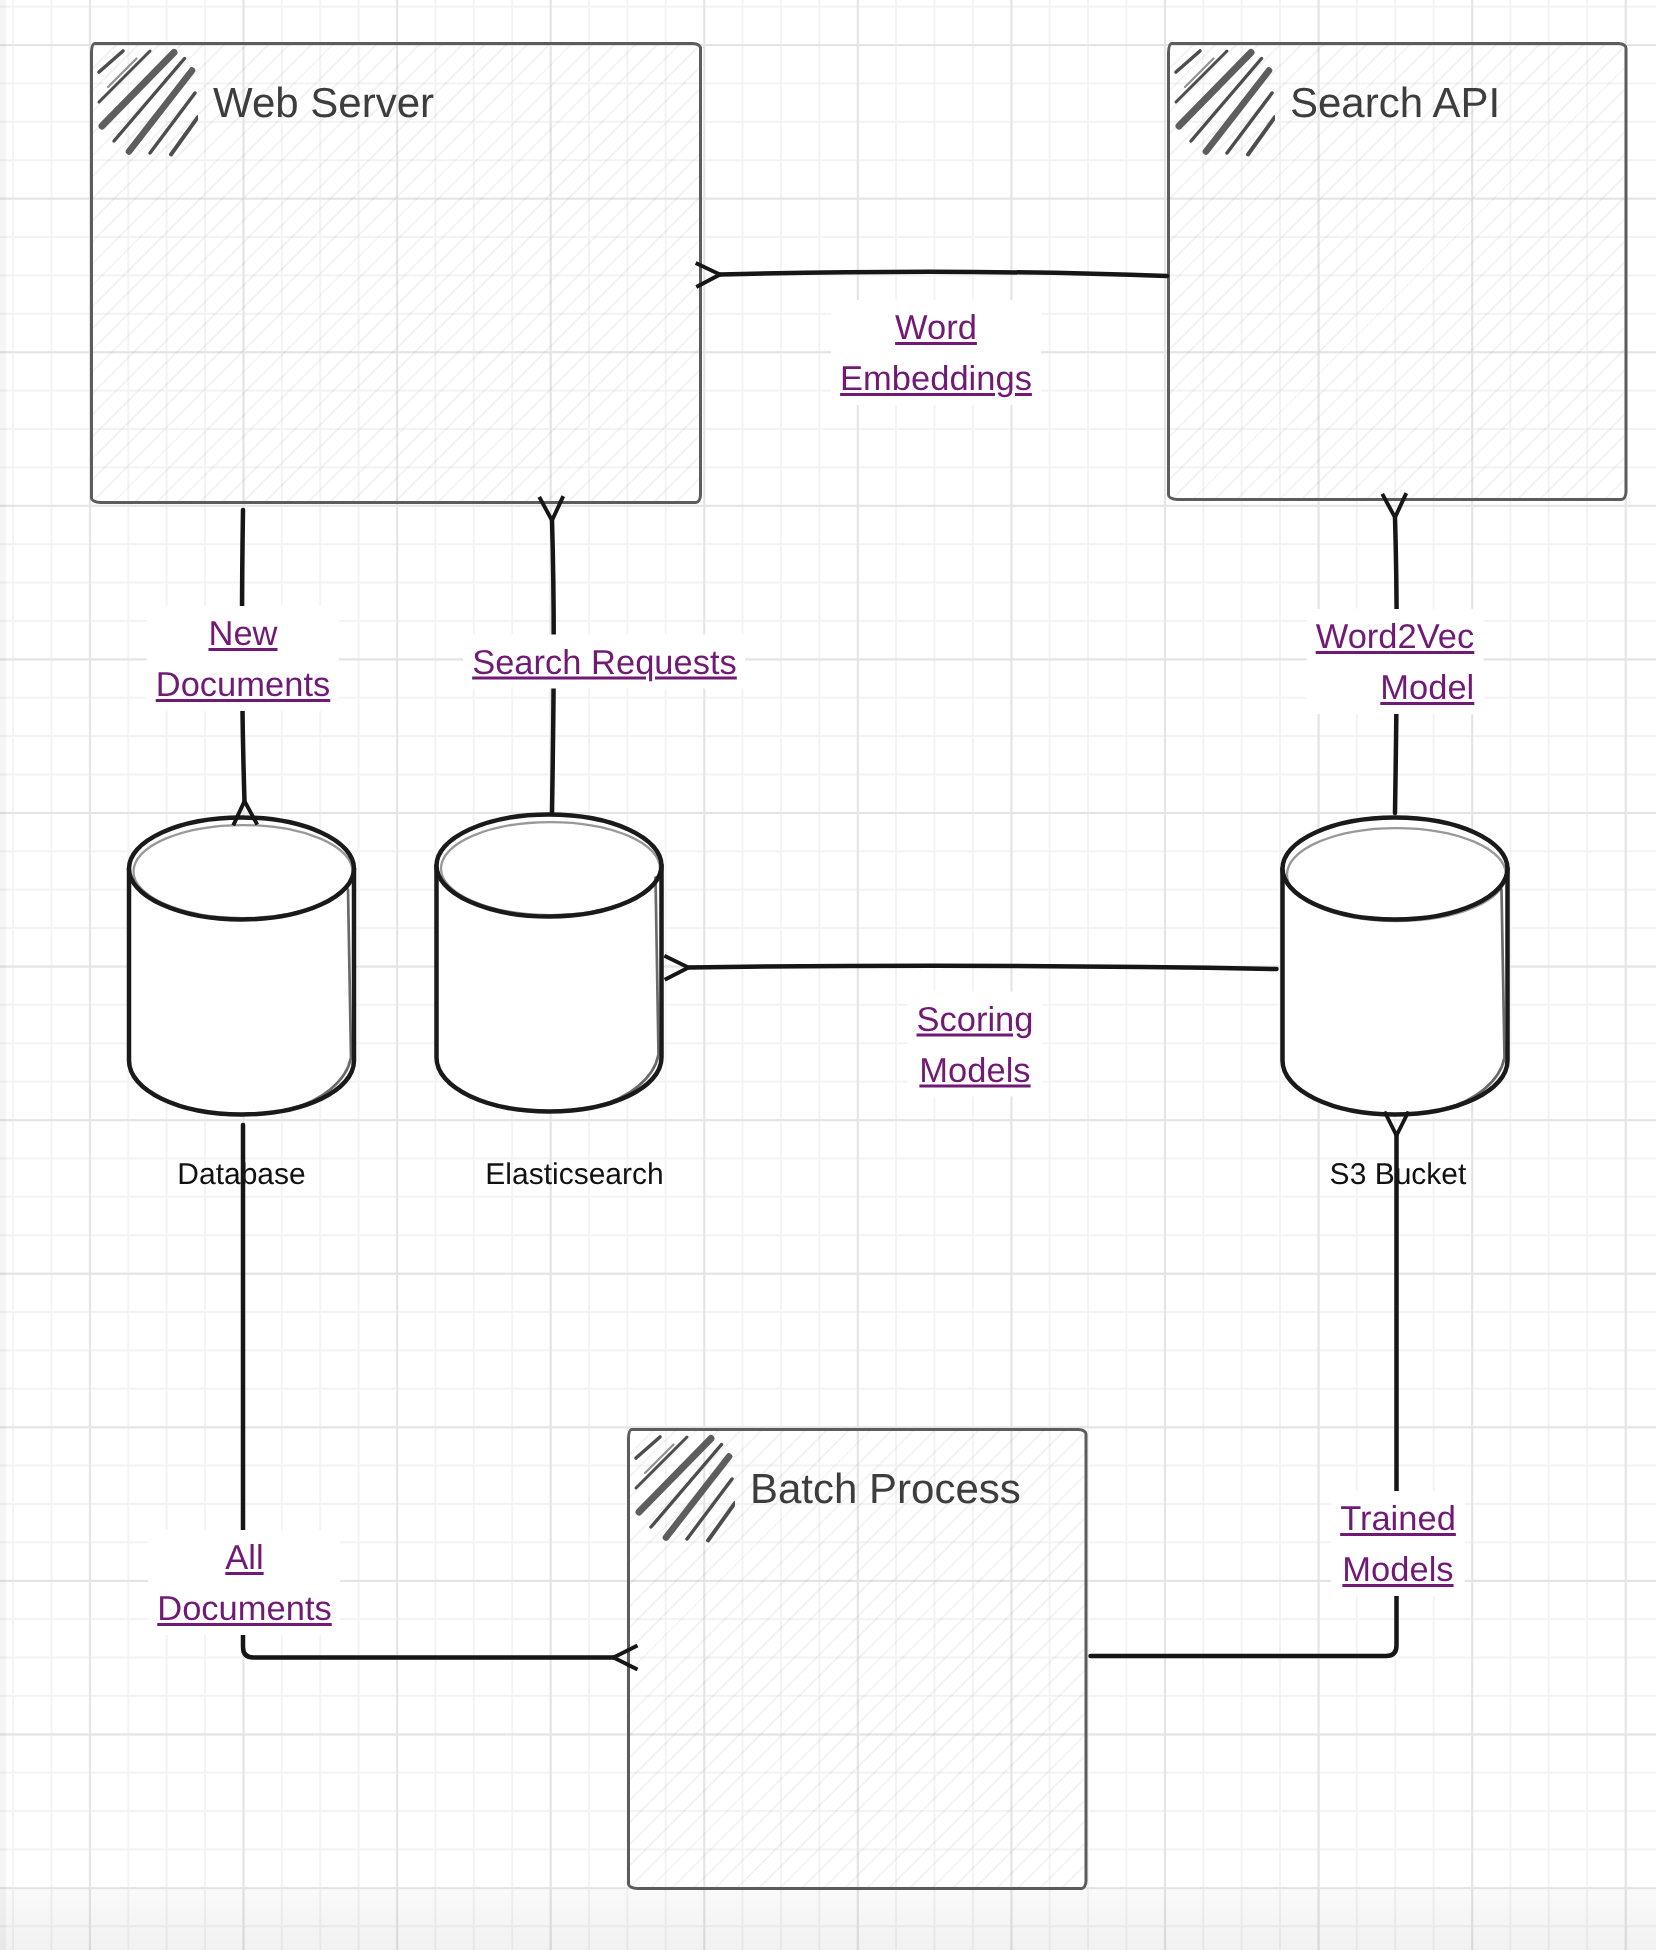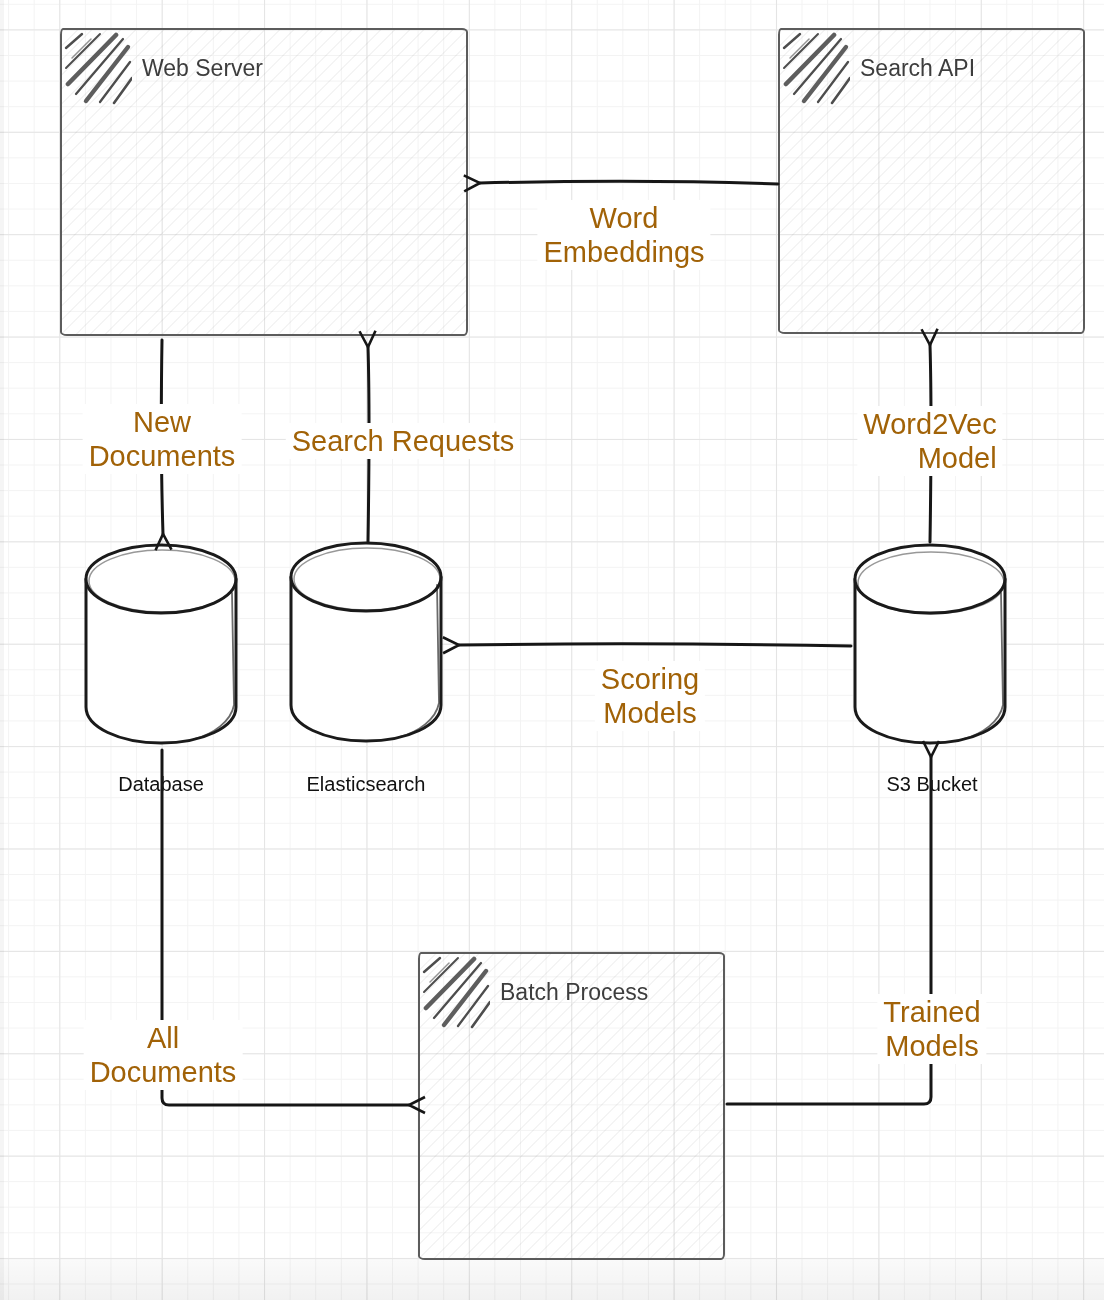--- a/index.html
+++ b/index.html
@@ -25,44 +25,45 @@
   .box{
     position:absolute;
     border:2.5px solid #5c5c5c;
     border-radius:3px 6px 4px 7px / 7px 4px 6px 4px;
     background-image:repeating-linear-gradient(135deg, rgba(60,60,60,0.055) 0 1.4px, transparent 1.4px 10.2px);
     box-sizing:border-box;
     z-index:1;
   }
   .box-label{
     position:absolute;left:80px;top:25px;
-    font-size:23px;line-height:27px;color:#3d3d3d;
+    font-size:28px;line-height:27px;color:#3d3d3d;
     white-space:nowrap;
   }
   .corner-hatch{position:absolute;left:2px;top:2px;}
 
   
   .cyl{position:absolute;z-index:1;}
   .cyl-label{
     position:absolute;transform:translate(-50%,-50%);
     font-size:20px;color:#111;white-space:nowrap;z-index:1;
   }
 
   
   #edges{position:absolute;left:0;top:0;z-index:2;pointer-events:none;}
   #edges path{pointer-events:stroke;}
 
   .edge-label{
     position:absolute;transform:translate(-50%,-50%);
     background:#ffffff;
     padding:1px 6px;
-    font-size:29px;line-height:34px;
-    color:#a16207;text-align:center;
+    font-size:23px;line-height:34px;
+    color:#701a75;text-align:center;
     white-space:pre-line;
     z-index:3;
+    text-decoration:underline;
   }
 </style>
 </head>
 <body>
 
 <div id="canvas">
 
   <div class="box" style="left:60px;top:28px;width:408px;height:308px;">
     <svg class="corner-hatch" width="68" height="73" viewBox="0 0 68 73">
       <g stroke="#4d4d4d" fill="none" stroke-linecap="round">
@@ -126,21 +127,21 @@
   <div class="cyl" style="left:287px;top:535px;">
     <svg width="158" height="212" viewBox="0 0 158 212">
       <g fill="#ffffff" stroke="#1a1a1a" stroke-width="3" stroke-linecap="round">
         <path d="M4 42 L4 170 C4 190 37 206 79 206 C121 206 154 190 154 170 L154 42"></path>
         <ellipse cx="79" cy="42" rx="75" ry="34"></ellipse>
         <path d="M150 50 L152 168 C149 184 132 197 112 202" fill="none" stroke-width="1.8" opacity="0.65"></path>
         <ellipse cx="80" cy="44" rx="73" ry="31" fill="none" stroke-width="1.5" opacity="0.45"></ellipse>
       </g>
     </svg>
   </div>
-  <div class="cyl-label" style="left:366px;top:784px;">Elasticsearch</div>
+  <div class="cyl-label" style="left:383px;top:784px;">Elasticsearch</div>
 
   <div class="cyl" style="left:851px;top:537px;">
     <svg width="158" height="212" viewBox="0 0 158 212">
       <g fill="#ffffff" stroke="#1a1a1a" stroke-width="3" stroke-linecap="round">
         <path d="M4 42 L4 170 C4 190 37 206 79 206 C121 206 154 190 154 170 L154 42"></path>
         <ellipse cx="79" cy="42" rx="75" ry="34"></ellipse>
         <path d="M150 56 L152 168 C149 184 132 197 112 202" fill="none" stroke-width="1.8" opacity="0.65"></path>
         <ellipse cx="80" cy="46" rx="73" ry="31" fill="none" stroke-width="1.5" opacity="0.45"></ellipse>
       </g>
     </svg>

